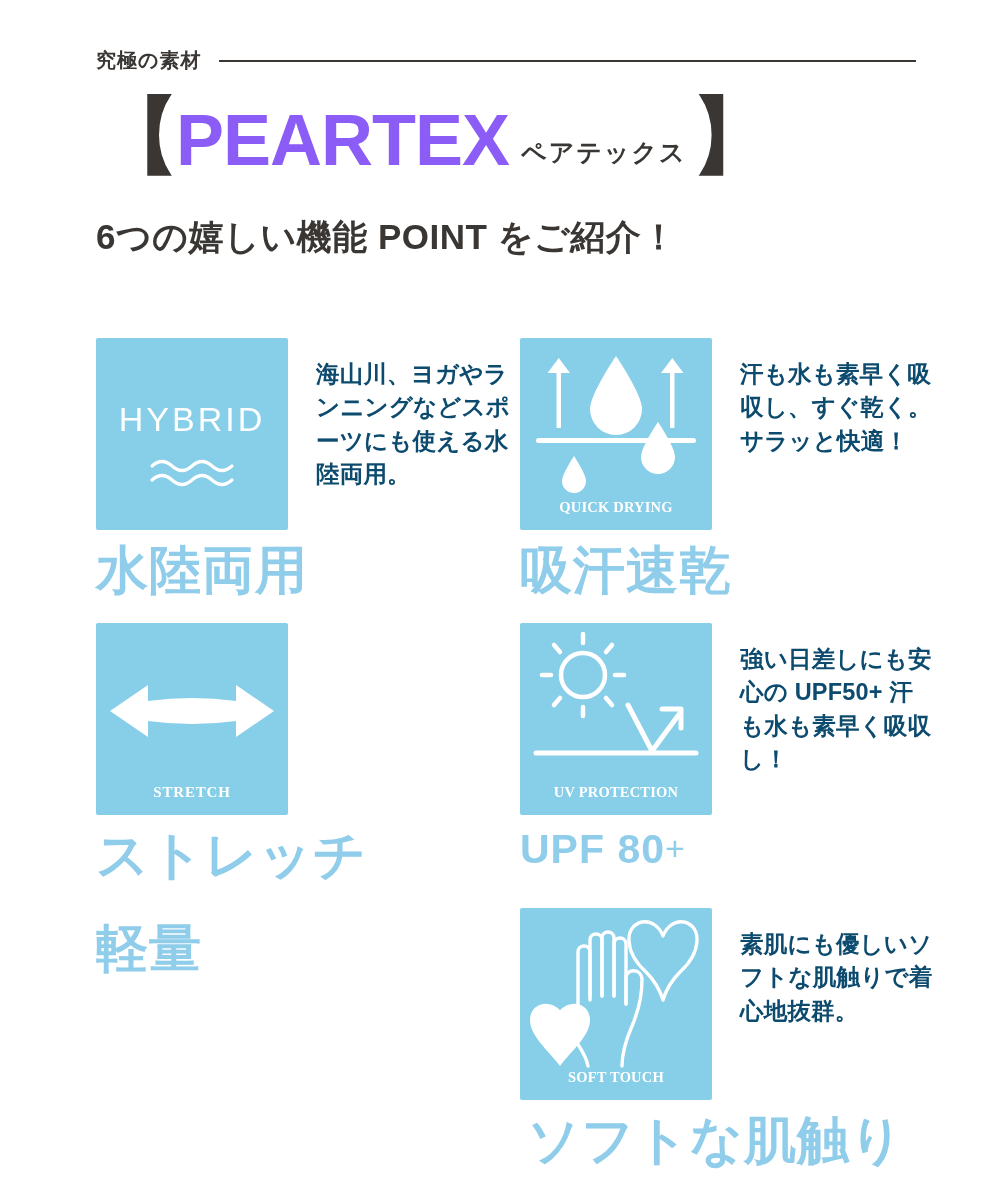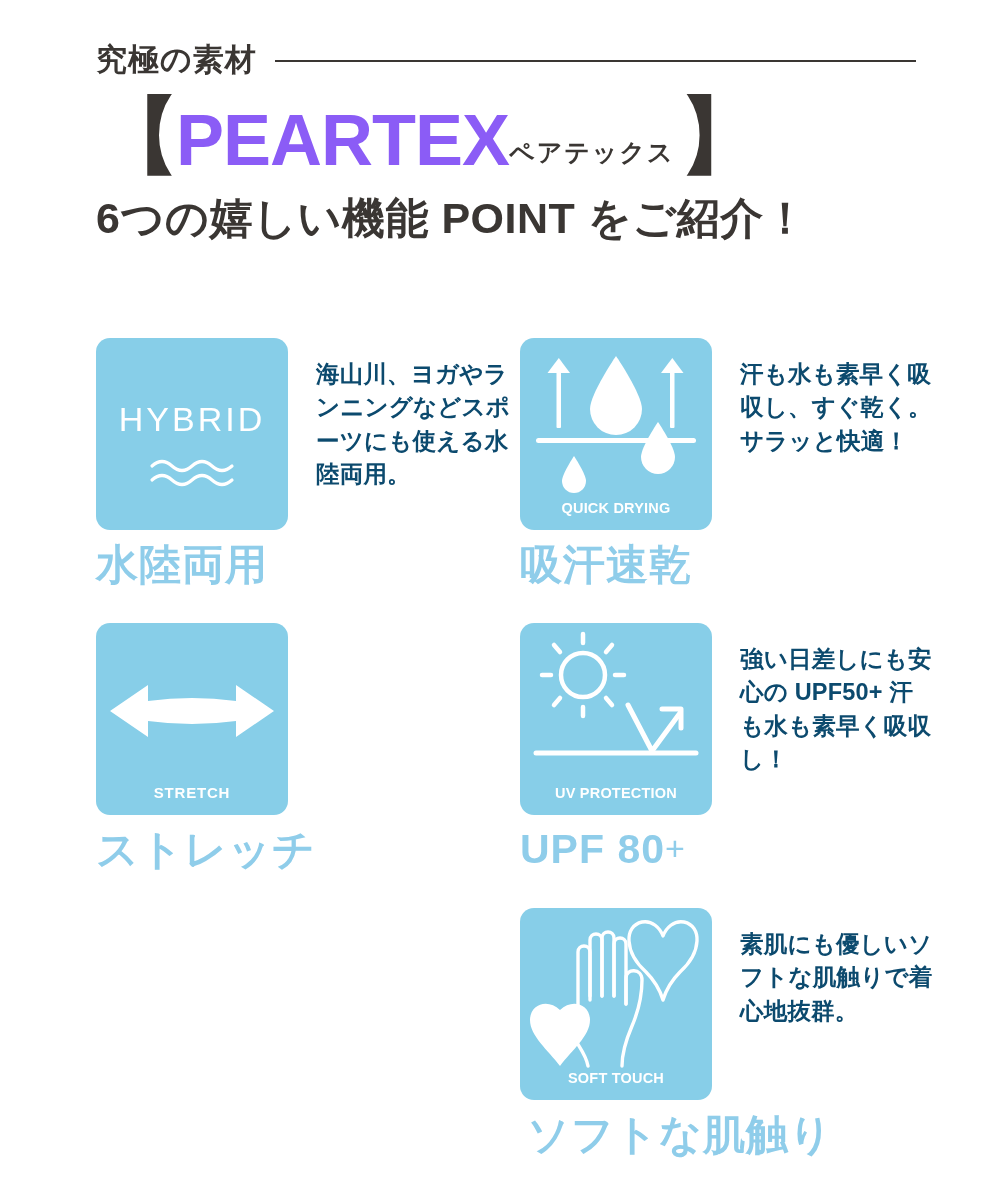--- a/index.html
+++ b/index.html
@@ -27,21 +27,21 @@
   }
 
   .eyebrow-row {
     display: flex;
     align-items: center;
     gap: 18px;
     height: 48px;
   }
 
   .eyebrow-text {
-    font-size: 31px;
+    font-size: 20px;
     font-weight: 700;
     letter-spacing: 1px;
     color: #3a3633;
     white-space: nowrap;
   }
 
   .eyebrow-rule {
     flex: 1;
     height: 2px;
     background: #3a3633;
@@ -69,31 +69,32 @@
     line-height: 0.92;
     letter-spacing: -1px;
     color: #8b5cf6;
   }
 
   .brand-kana {
     font-size: 25px;
     font-weight: 700;
     letter-spacing: 2px;
     color: #3a3633;
+    margin-left: 12px;
     margin-right: 4px;
     position: relative;
     top: -4px;
   }
 
   .subhead {
-    font-size: 43px;
+    font-size: 35px;
     font-weight: 700;
     letter-spacing: 0.5px;
     color: #3a3633;
-    margin-top: 14px;
+    margin-top: 38px;
     white-space: nowrap;
   }
 
   
   .grid {
     position: absolute;
     left: 96px;
     top: 338px;
     width: 840px;
     display: grid;
@@ -109,54 +110,55 @@
     display: flex;
     align-items: flex-start;
     gap: 28px;
   }
 
   .tile {
     width: 192px;
     height: 192px;
     min-width: 192px;
     background: #87cee8;
-    border-radius: 14px;
+    border-radius: 2px;
     position: relative;
     overflow: hidden;
   }
 
   .tile svg { display: block; }
 
   .tile-caption {
     position: absolute;
     left: 0;
     right: 0;
     bottom: 14px;
     text-align: center;
     color: #ffffff;
     font-size: 15px;
     font-weight: 700;
     letter-spacing: 0.8px;
+    font-family: Liberation Serif, serif;
   }
 
   .tile-caption.wide { letter-spacing: 0.2px; font-size: 14.5px; }
 
   .desc {
     font-size: 23.5px;
     font-weight: 700;
     line-height: 1.42;
     color: #0c4a6e;
     letter-spacing: 0.2px;
     padding-top: 20px;
     max-width: 200px;
   }
 
   .label {
     margin-top: 12px;
-    font-size: 42px;
+    font-size: 52px;
     font-weight: 700;
     letter-spacing: 1px;
     color: #8fcdea;
     line-height: 1.1;
     white-space: nowrap;
   }
 
   .label.wide { font-size: 41px; }
 
   .label .plus {
@@ -291,20 +293,21 @@
       <div class="desc">強い日差しにも安心の UPF50+ 汗も水も素早く吸収し！</div>
     </div>
     <div class="label wide">
       <span>UPF 80</span><span class="plus">+</span>
     </div>
   </div>
 
   <div class="card">
     <div class="card-top">
     </div>
+    <div class="label">軽量</div>
   </div>
 
   <div class="card">
     <div class="card-top">
       <div class="tile">
         <svg width="192" height="192" viewBox="0 0 192 192" aria-hidden="true">
           <g fill="none" stroke="#ffffff" stroke-width="3.4" stroke-linecap="round" stroke-linejoin="round">
 
             <path d="M126 64 C104 44 104 18 122 14 C132 12 140 20 143 28 C146 20 154 12 164 14 C182 18 182 44 160 64 C150 74 146 82 143 92 C140 82 136 74 126 64 Z"></path>
 

